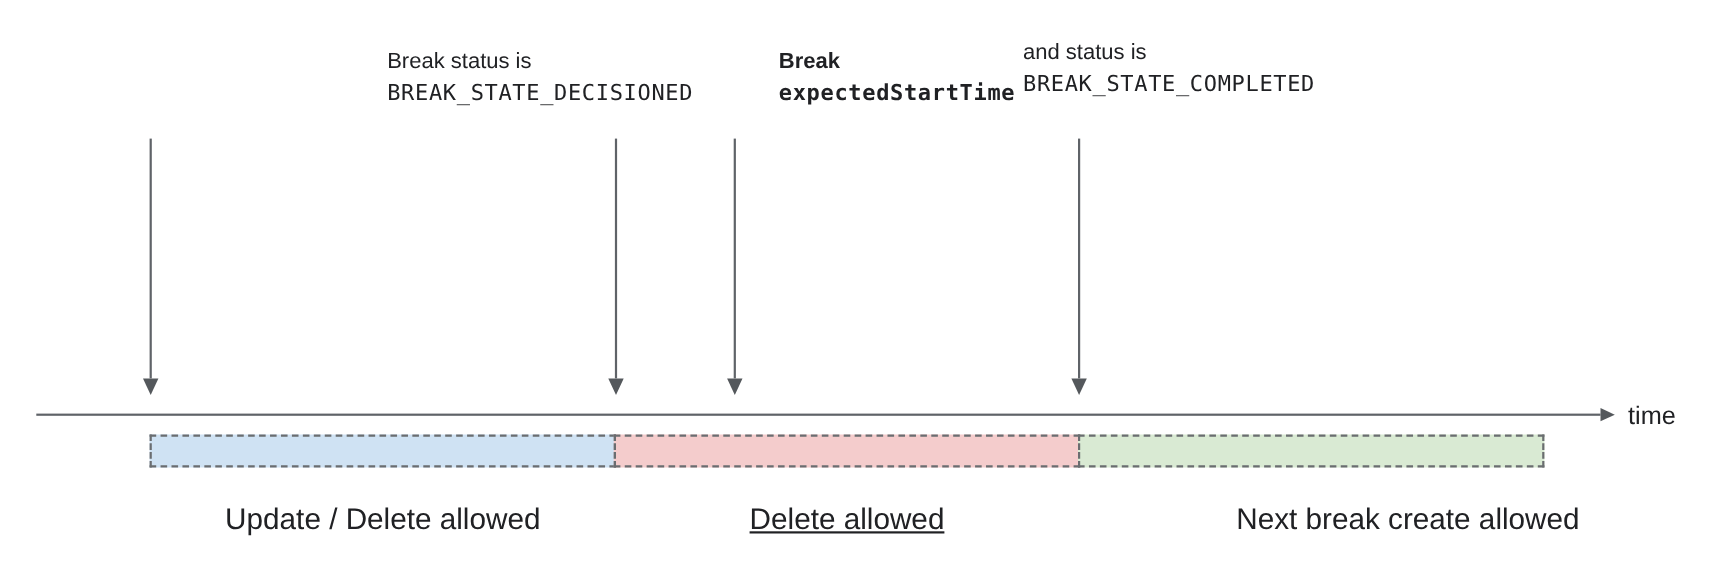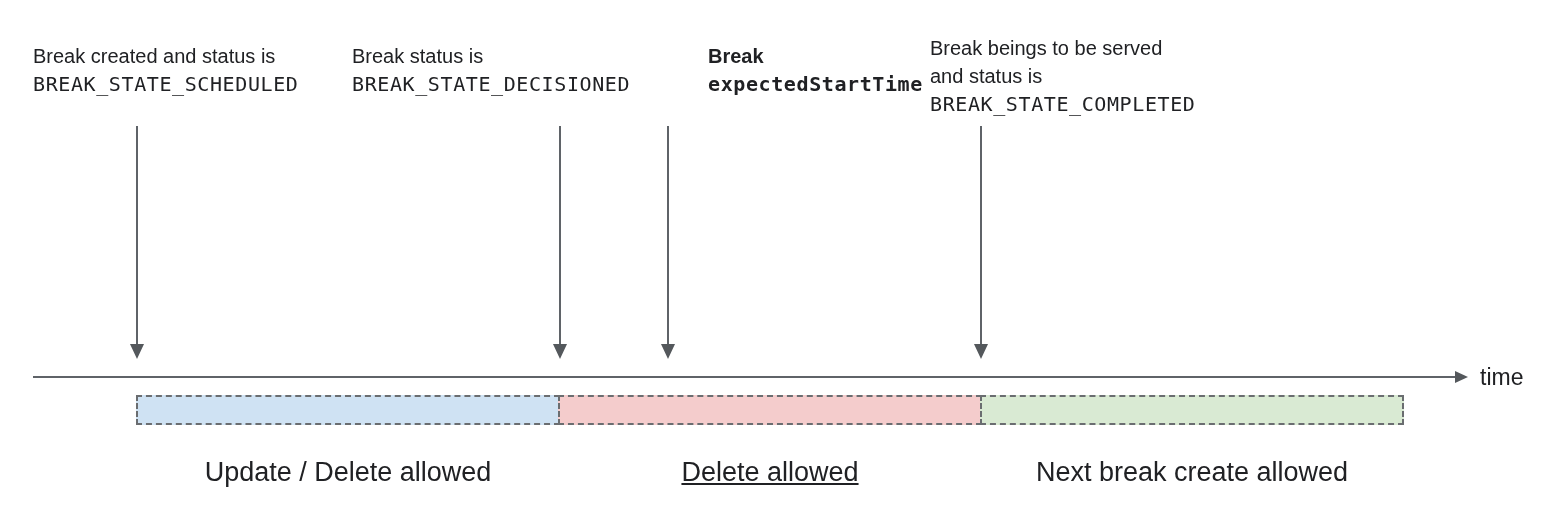--- a/index.html
+++ b/index.html
@@ -101,37 +101,32 @@
     text-align: center;
     font-size: 27px;
     line-height: 26px;
   }
 </style>
 </head>
 <body>
 
 <div class="canvas">
 
-  <div class="annotation" style="left:33px; top:42px;">
-    <div>Break created and status is</div>
-    <div class="code">BREAK_STATE_SCHEDULED</div>
-  </div>
 
   <div class="annotation" style="left:352px; top:42px;">
     <div>Break status is</div>
     <div class="code">BREAK_STATE_DECISIONED</div>
   </div>
 
   <div class="annotation" style="left:708px; top:42px;font-weight:bold;">
     <div>Break</div>
     <div class="code">expectedStartTime</div>
   </div>
 
   <div class="annotation" style="left:930px; top:34px;">
-    <div>Break beings to be served</div>
     <div>and status is</div>
     <div class="code">BREAK_STATE_COMPLETED</div>
   </div>
 
   <div class="down-arrow" style="left:130px;">
     <div class="shaft"></div>
     <div class="head"></div>
   </div>
   <div class="down-arrow" style="left:553px;">
     <div class="shaft"></div>
@@ -151,15 +146,15 @@
   <div class="axis-label">time</div>
 
   <div class="period-bar">
     <div class="segment" style="background-color: rgb(207, 226, 243);"></div>
     <div class="segment" style="background-color: rgb(244, 204, 204);"></div>
     <div class="segment" style="background-color: rgb(217, 234, 211);"></div>
   </div>
 
   <div class="segment-label" style="left:136px;">Update / Delete allowed</div>
   <div class="segment-label" style="left:558px;text-decoration:underline;">Delete allowed</div>
-  <div class="segment-label" style="left:980px;">Next break create allowed</div>
+  <div class="segment-label" style="left:1012px;text-align:right;">Next break create allowed</div>
 
 </div>
 
 </body></html>

